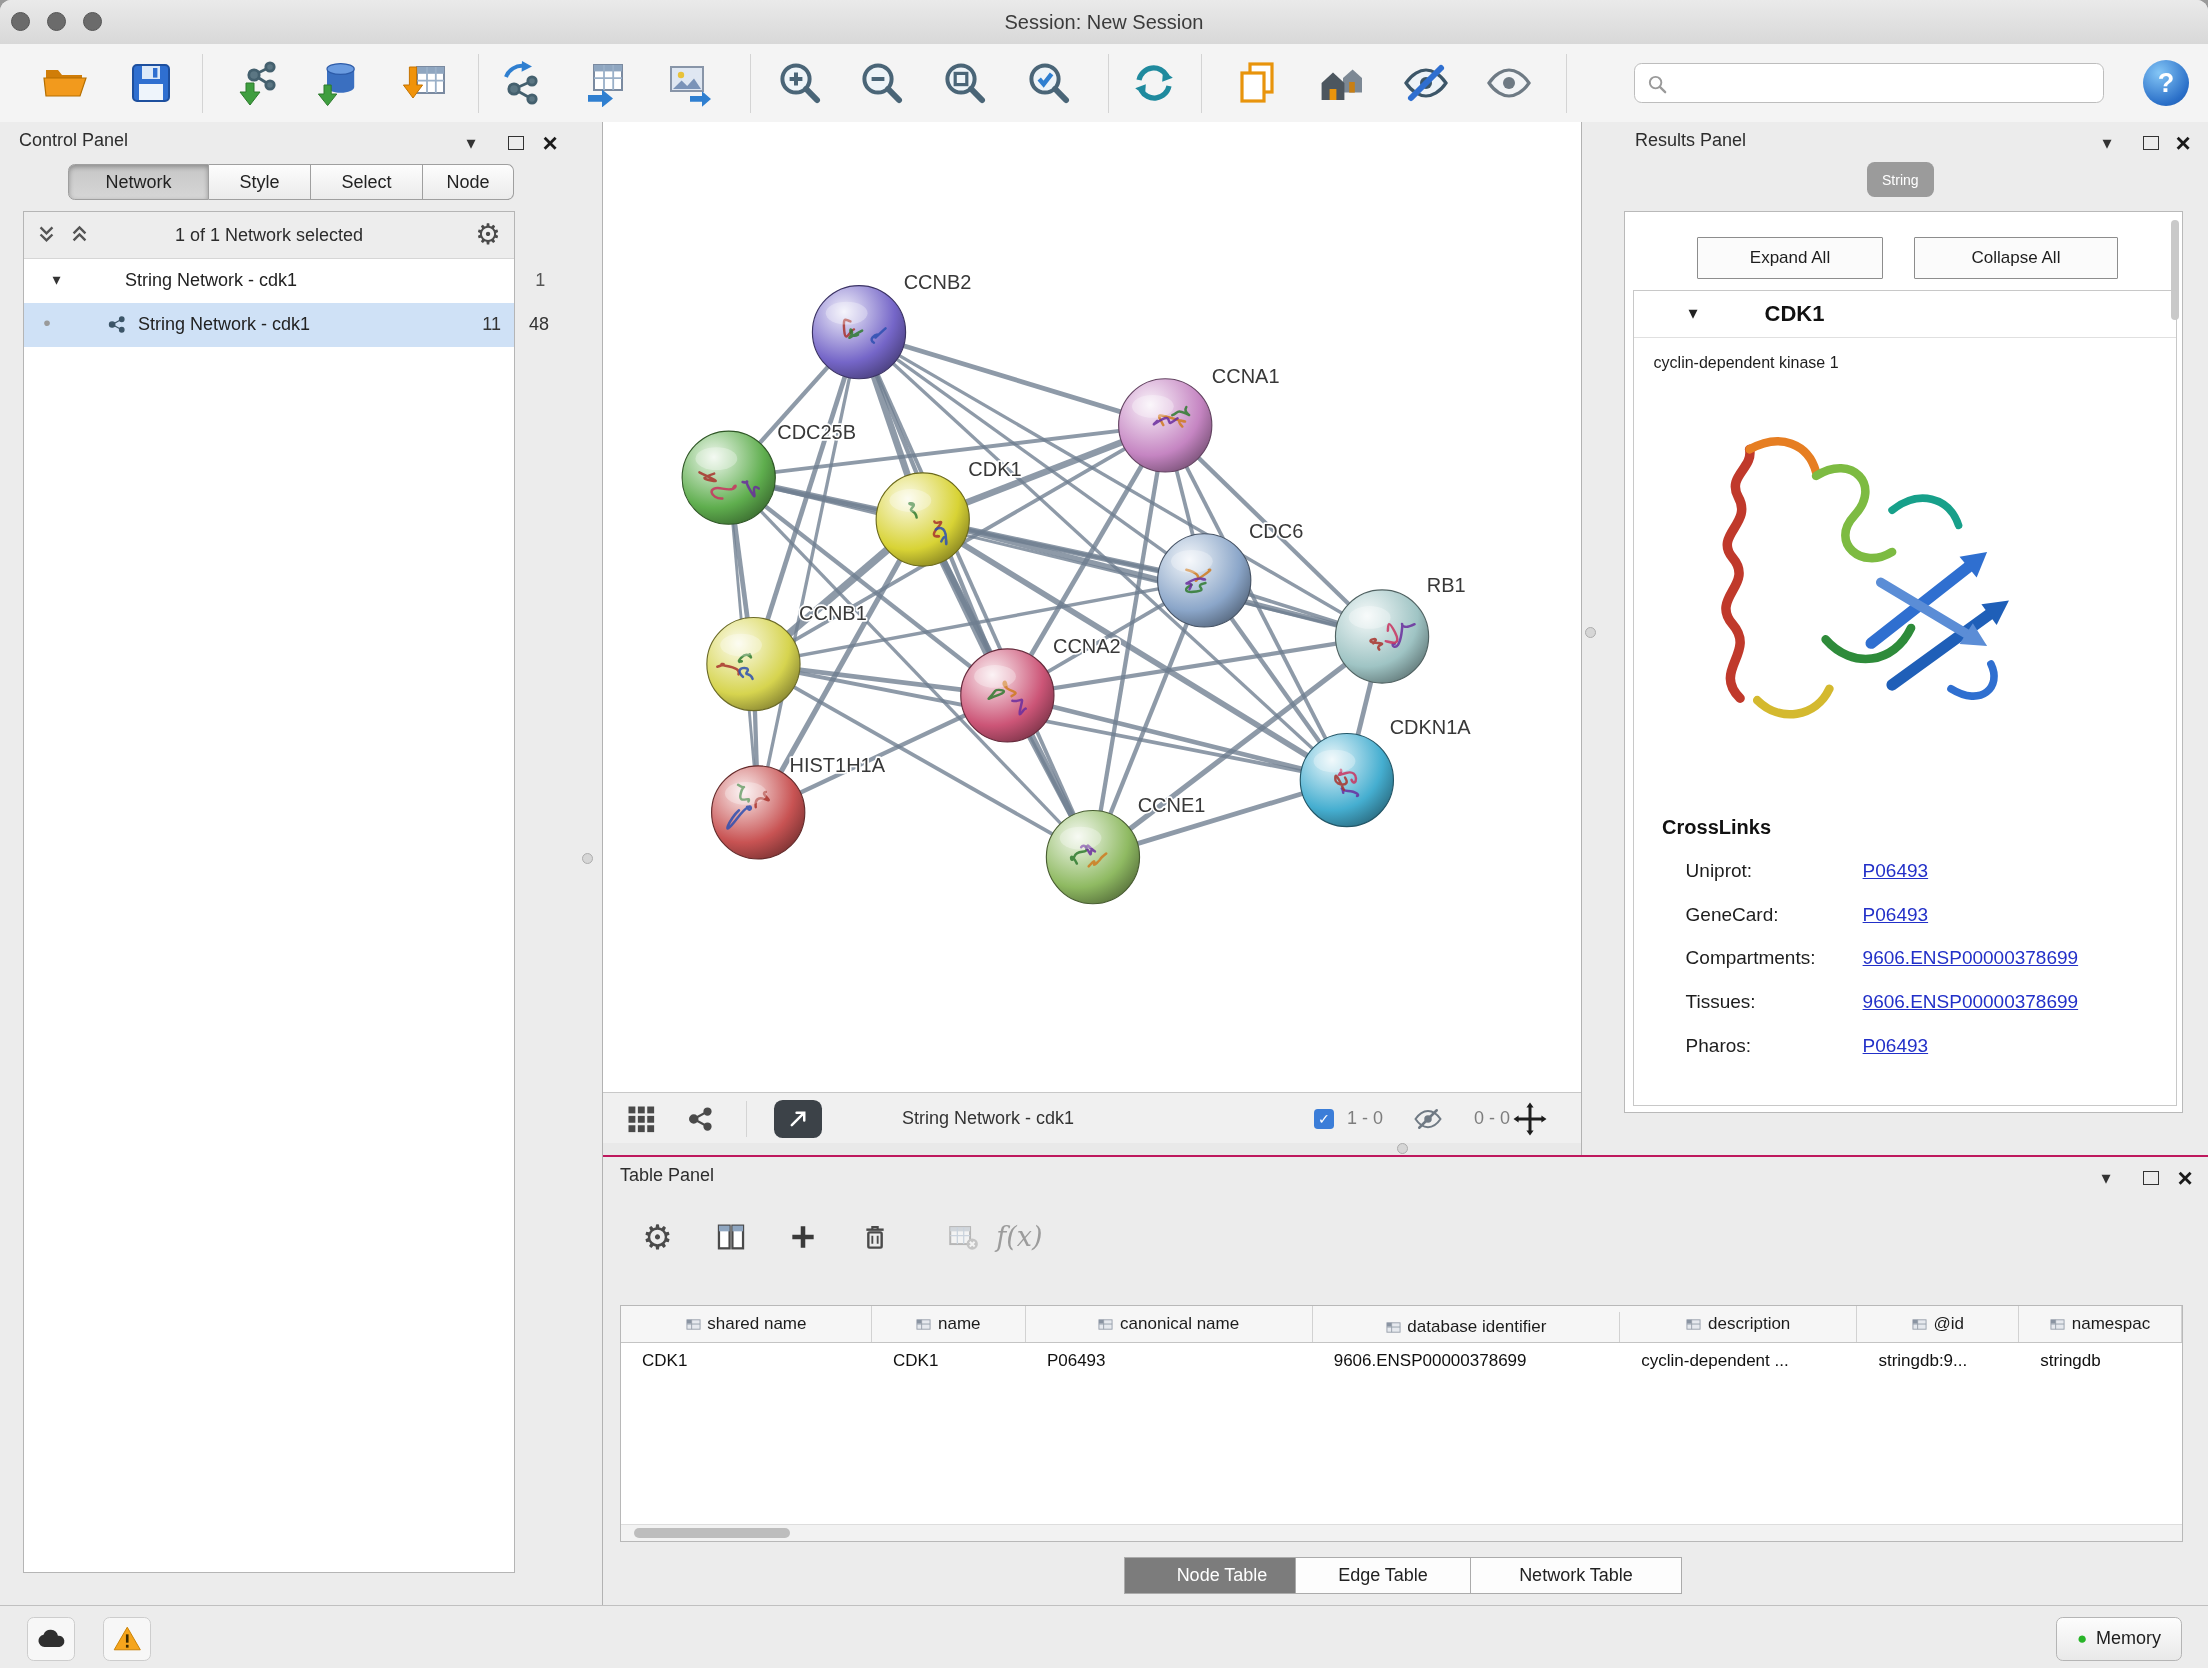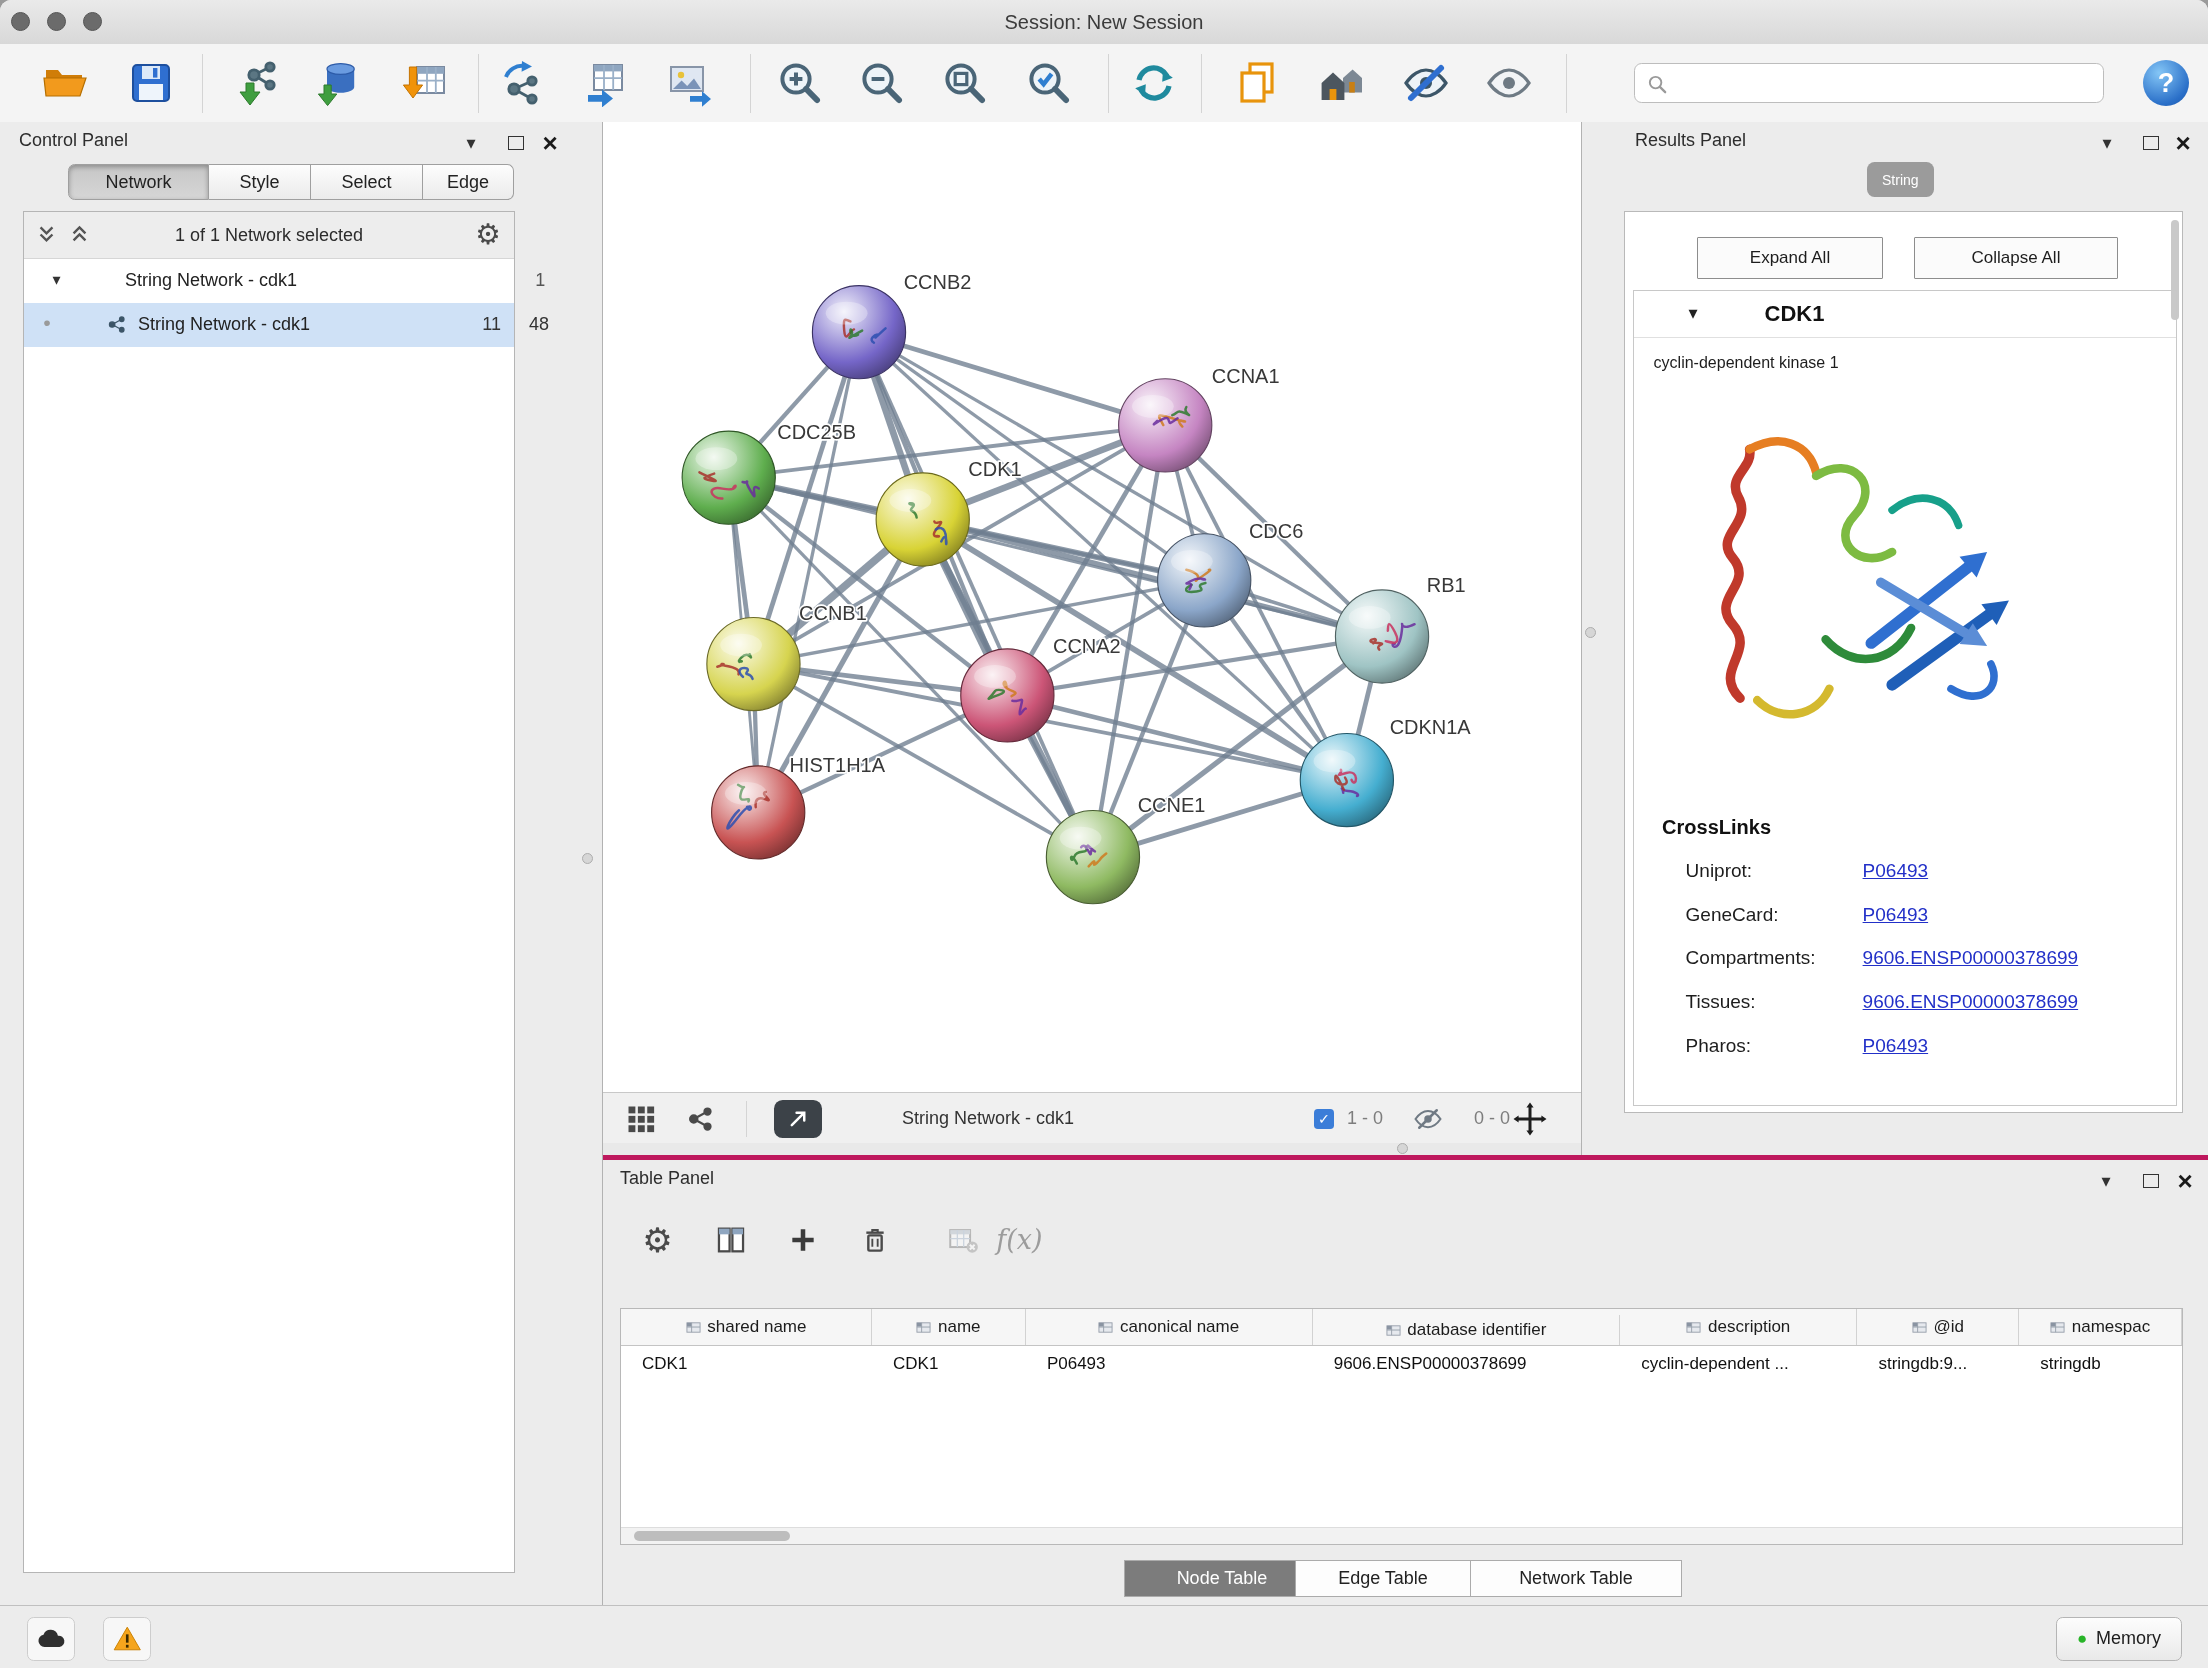--- a/index.html
+++ b/index.html
@@ -78,21 +78,21 @@
   #rp-sec-head{position:relative;height:46px;border-bottom:1px solid #e0e0e0;}
   #rp-gene{position:absolute;left:131px;top:9.5px;font-size:22px;font-weight:bold;color:#111;}
   #rp-desc{position:absolute;left:20px;top:63px;font-size:16px;color:#1d1d1d;}
   #xl-title{position:absolute;left:28.5px;top:525px;font-size:20px;font-weight:bold;color:#111;}
   .xrow{position:absolute;left:52px;width:476px;height:30px;font-size:19px;}
   .xlabel{color:#1d1d1d;}
   .xlink{position:absolute;left:177px;color:#2230c8;text-decoration:underline;}
   #rp-scroll{position:absolute;right:2.9px;top:7.6px;width:8.6px;height:100px;background:#c9c9c9;border-radius:4.8px;}
   
   #table-panel{position:absolute;left:603px;top:1155px;width:1605px;height:451px;background:#ececec;
-               border-top:5px solid #be185d;box-sizing:border-box;}
+               border-top:2px solid #be185d;box-sizing:border-box;}
   .tp-btn{position:absolute;top:55px;width:49px;height:49px;display:flex;align-items:center;justify-content:center;}
   #tbl-box{position:absolute;left:17px;top:148px;width:1563px;height:237px;background:#fff;
            border:1px solid #b8b8b8;box-sizing:border-box;overflow:hidden;}
   #tbl-head{display:flex;height:36px;background:#f6f6f6;border-bottom:1px solid #c4c4c4;}
   .hcell{box-sizing:border-box;border-right:1px solid #d2d2d2;display:flex;align-items:center;
          justify-content:center;gap:6.7px;font-size:17px;color:#1c1c1c;overflow:hidden;white-space:nowrap;}
   #tbl-row{display:flex;height:36px;background:#fff;}
   .dcell{box-sizing:border-box;padding-left:21px;display:flex;align-items:center;font-size:17px;
          color:#101010;overflow:hidden;white-space:nowrap;}
   #tbl-hscroll{position:absolute;left:0;bottom:0;width:100%;height:16px;background:#f2f2f2;border-top:1px solid #ddd;}
@@ -293,21 +293,21 @@
       <span class="sqico"></span>
     </div>
     <div class="ph-ic" style="left:535px;top:3.8px">
       <span class="xico">×</span>
     </div>
 
     <div id="cp-tabs">
         <div class="seg-tab active" style="width: 141px;">Network</div>
         <div class="seg-tab" style="width: 102px;">Style</div>
         <div class="seg-tab" style="width: 112px;">Select</div>
-        <div class="seg-tab" style="width: 91px;">Edge</div>
+        <div class="seg-tab" style="width: 91px;">Node</div>
       </div>
 
     <div id="net-listbox">
       <div id="nl-head">
         <div style="position:absolute;left:13.3px;top:13.3px">
           <svg width="19" height="19" viewBox="0 0 14 16">
             <path d="M2 2l5 5 5-5M2 8l5 5 5-5" fill="none" stroke="#555" stroke-width="2"></path>
           </svg>
         </div>
         <div style="position:absolute;left:46px;top:13.3px">

